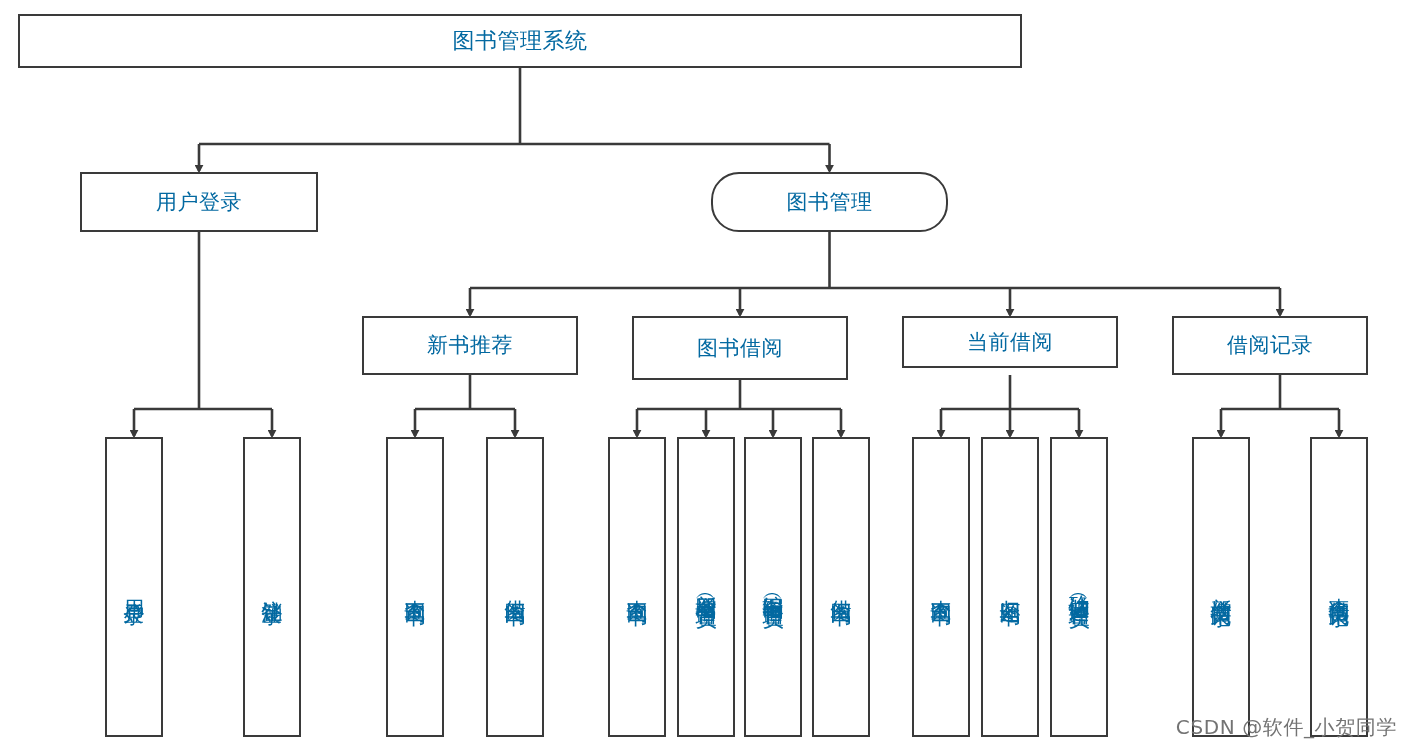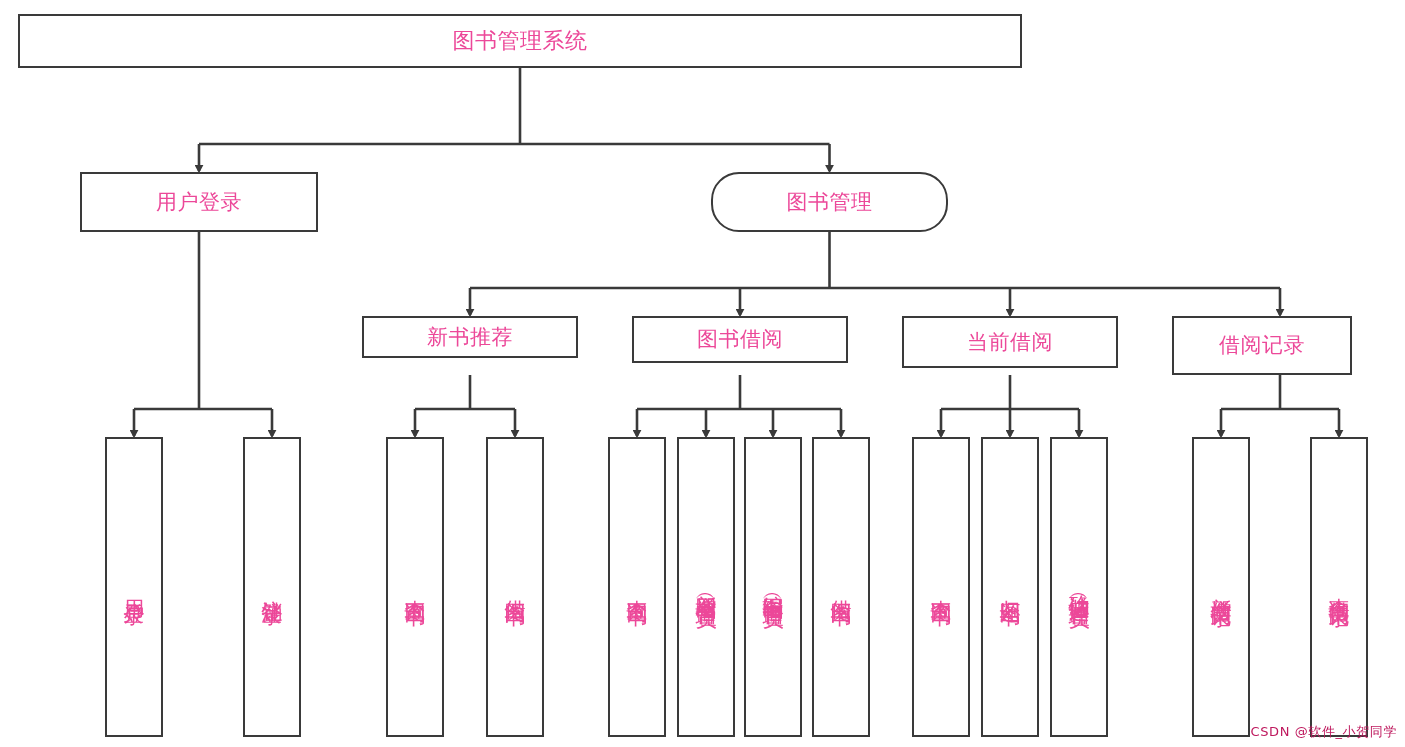--- a/index.html
+++ b/index.html
@@ -27,21 +27,21 @@
     pointer-events: none;
   }
   .node {
     position: absolute;
     box-sizing: border-box;
     border: 2px solid #3a3a3a;
     background: #ffffff;
     display: flex;
     align-items: center;
     justify-content: center;
-    color: #ec4899;
+    color: #0369a1;
   }
   .node .node-label {
     display: block;
     text-align: center;
     line-height: 1.18;
     white-space: pre;
     letter-spacing: 0.5px;
   }
   
   .node.horiz .node-label {
@@ -61,22 +61,22 @@
     text-orientation: upright;
     font-size: 21px;
     line-height: 1.05;
     letter-spacing: 2px;
     white-space: nowrap;
   }
   #watermark {
     position: absolute;
     right: 8px;
     bottom: 6px;
-    font-size: 13px;
-    color: #be185d;
+    font-size: 20px;
+    color: #737373;
     letter-spacing: 0.6px;
     white-space: nowrap;
     pointer-events: none;
   }
 </style>
 </head>
 <body>
 
 <div id="diagram-root">
 
@@ -126,30 +126,30 @@
   <div id="node-layer">
       <div class="node horiz root" style="left: 18px; top: 14px; width: 1004px; height: 54px;">
         <span class="node-label">图书管理系统</span>
       </div>
       <div class="node horiz" style="left: 80px; top: 172px; width: 238px; height: 60px;">
         <span class="node-label">用户登录</span>
       </div>
       <div class="node horiz" style="left: 711px; top: 172px; width: 237px; height: 60px; border-radius: 28px;">
         <span class="node-label">图书管理</span>
       </div>
-      <div class="node horiz" style="left: 362px; top: 316px; width: 216px; height: 42px;">
+      <div class="node horiz" style="left: 362px; top: 316px; width: 216px; height: 59px;">
         <span class="node-label">新书推荐</span>
       </div>
-      <div class="node horiz" style="left: 632px; top: 316px; width: 216px; height: 47px;">
+      <div class="node horiz" style="left: 632px; top: 316px; width: 216px; height: 64px;">
         <span class="node-label">图书借阅</span>
       </div>
       <div class="node horiz" style="left: 902px; top: 316px; width: 216px; height: 52px;">
         <span class="node-label">当前借阅</span>
       </div>
-      <div class="node horiz" style="left: 1172px; top: 316px; width: 180px; height: 59px;">
+      <div class="node horiz" style="left: 1172px; top: 316px; width: 196px; height: 59px;">
         <span class="node-label">借阅记录</span>
       </div>
       <div class="node vert" style="left: 105px; top: 437px; width: 58px; height: 300px;">
         <span class="node-label">用户登录</span>
       </div>
       <div class="node vert" style="left: 243px; top: 437px; width: 58px; height: 300px;">
         <span class="node-label">注销登录</span>
       </div>
       <div class="node vert" style="left: 386px; top: 437px; width: 58px; height: 300px;">
         <span class="node-label">查询图书</span>

